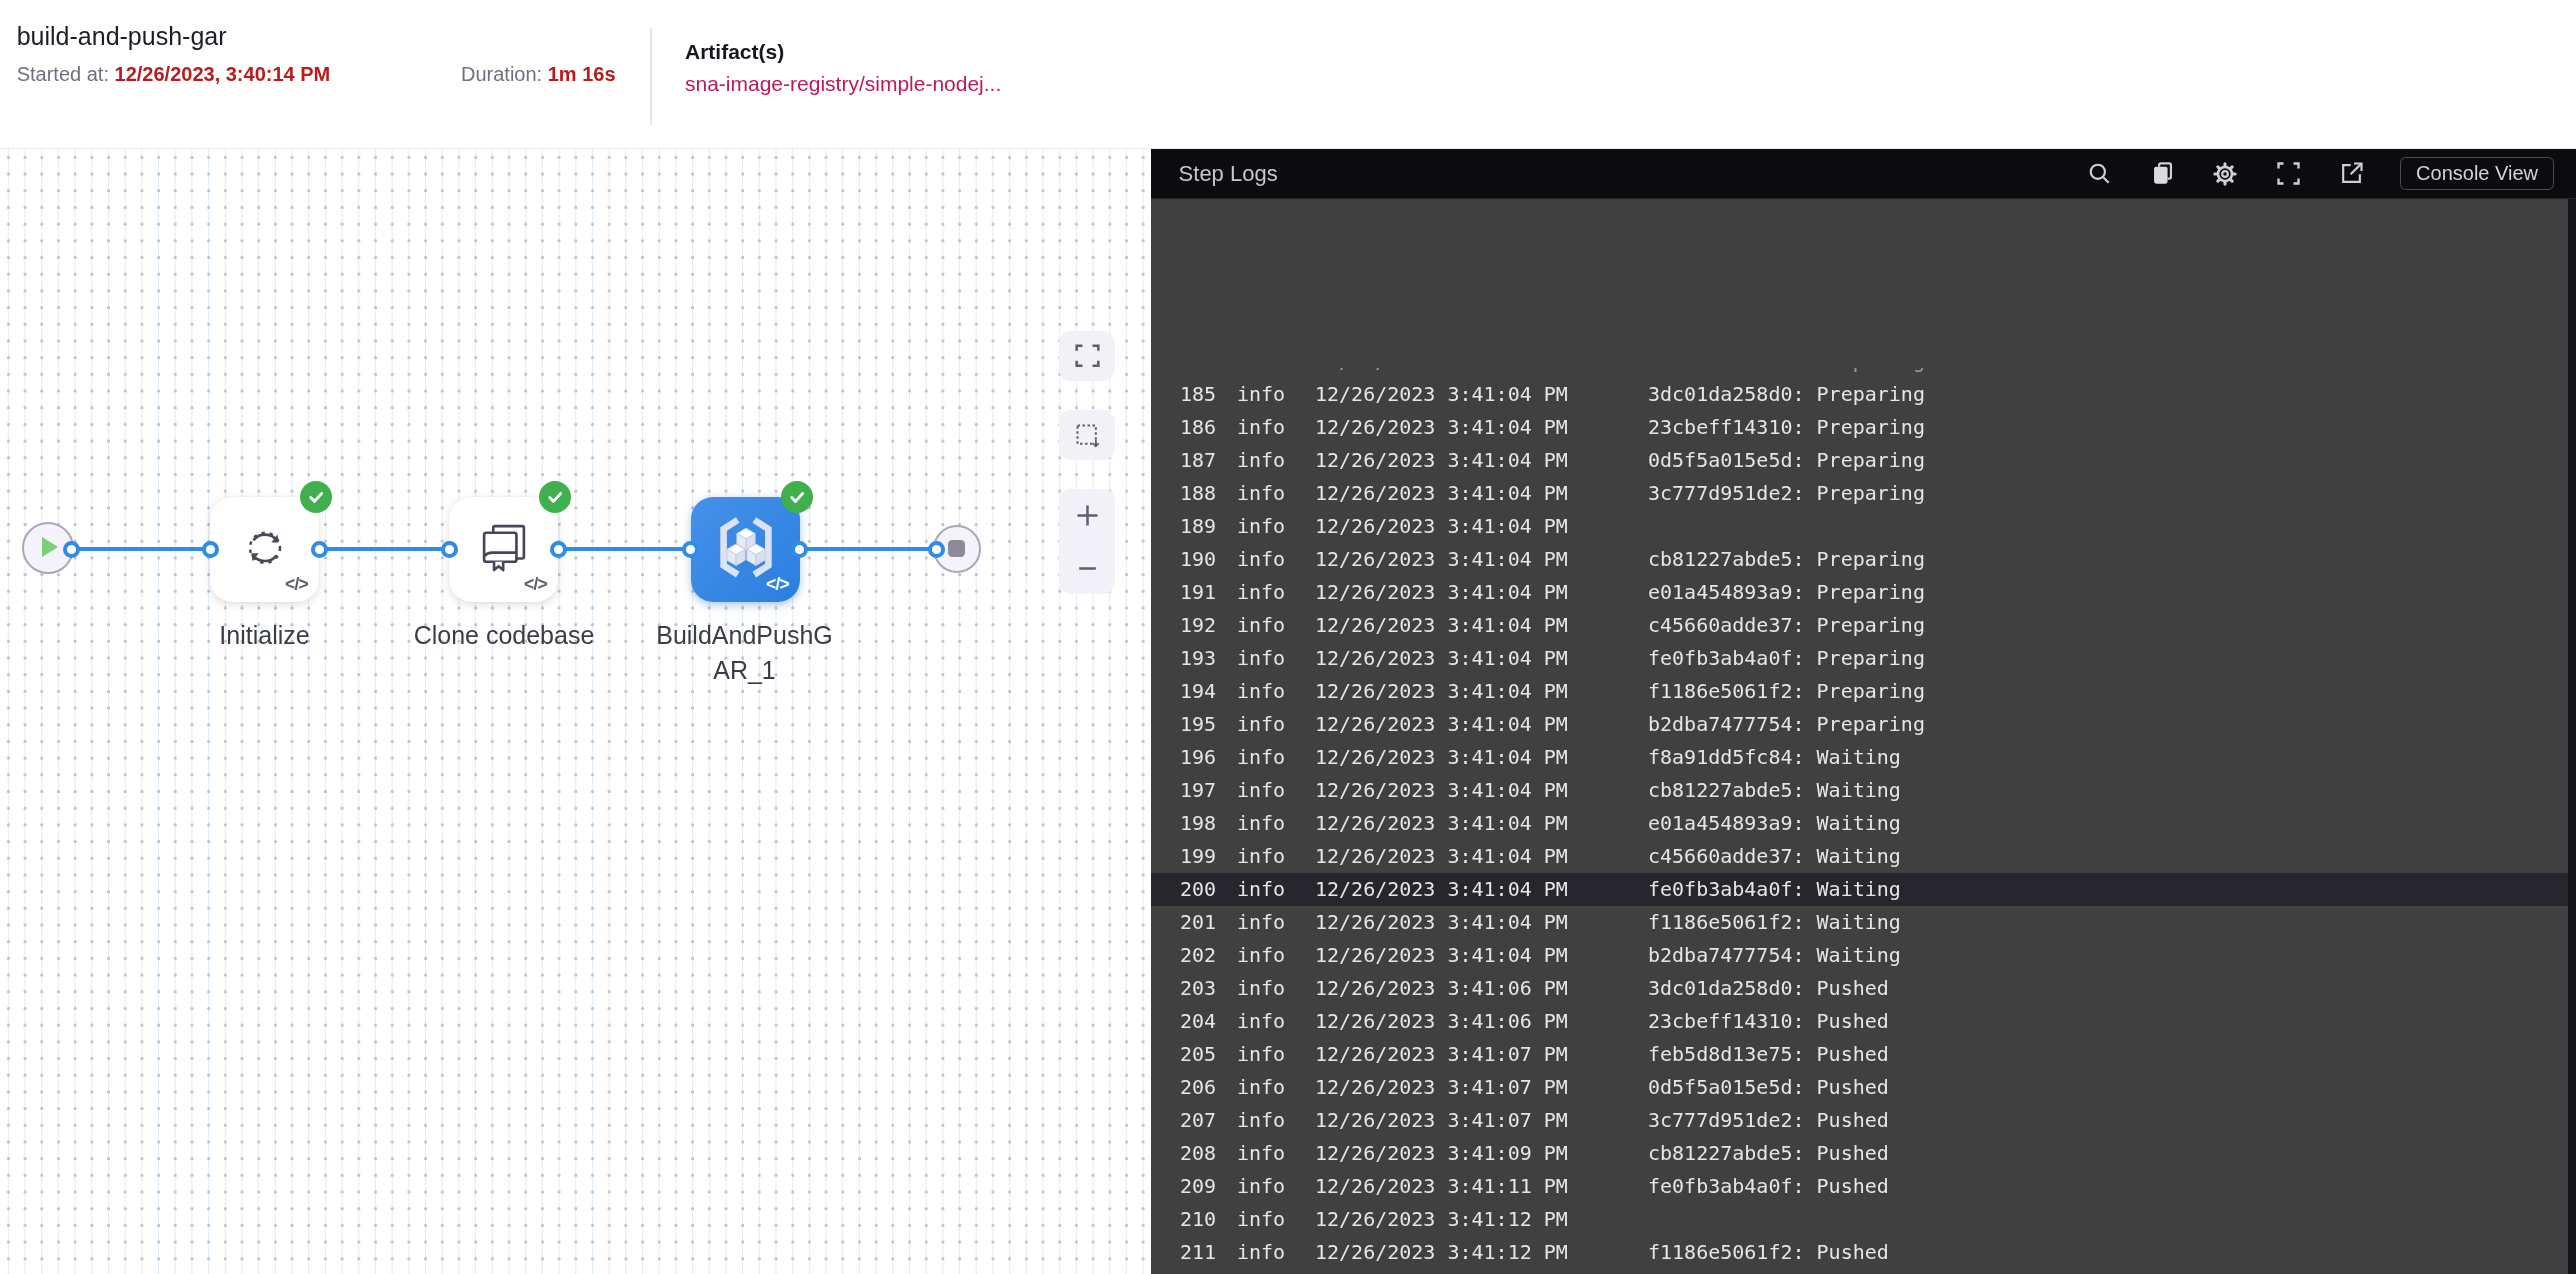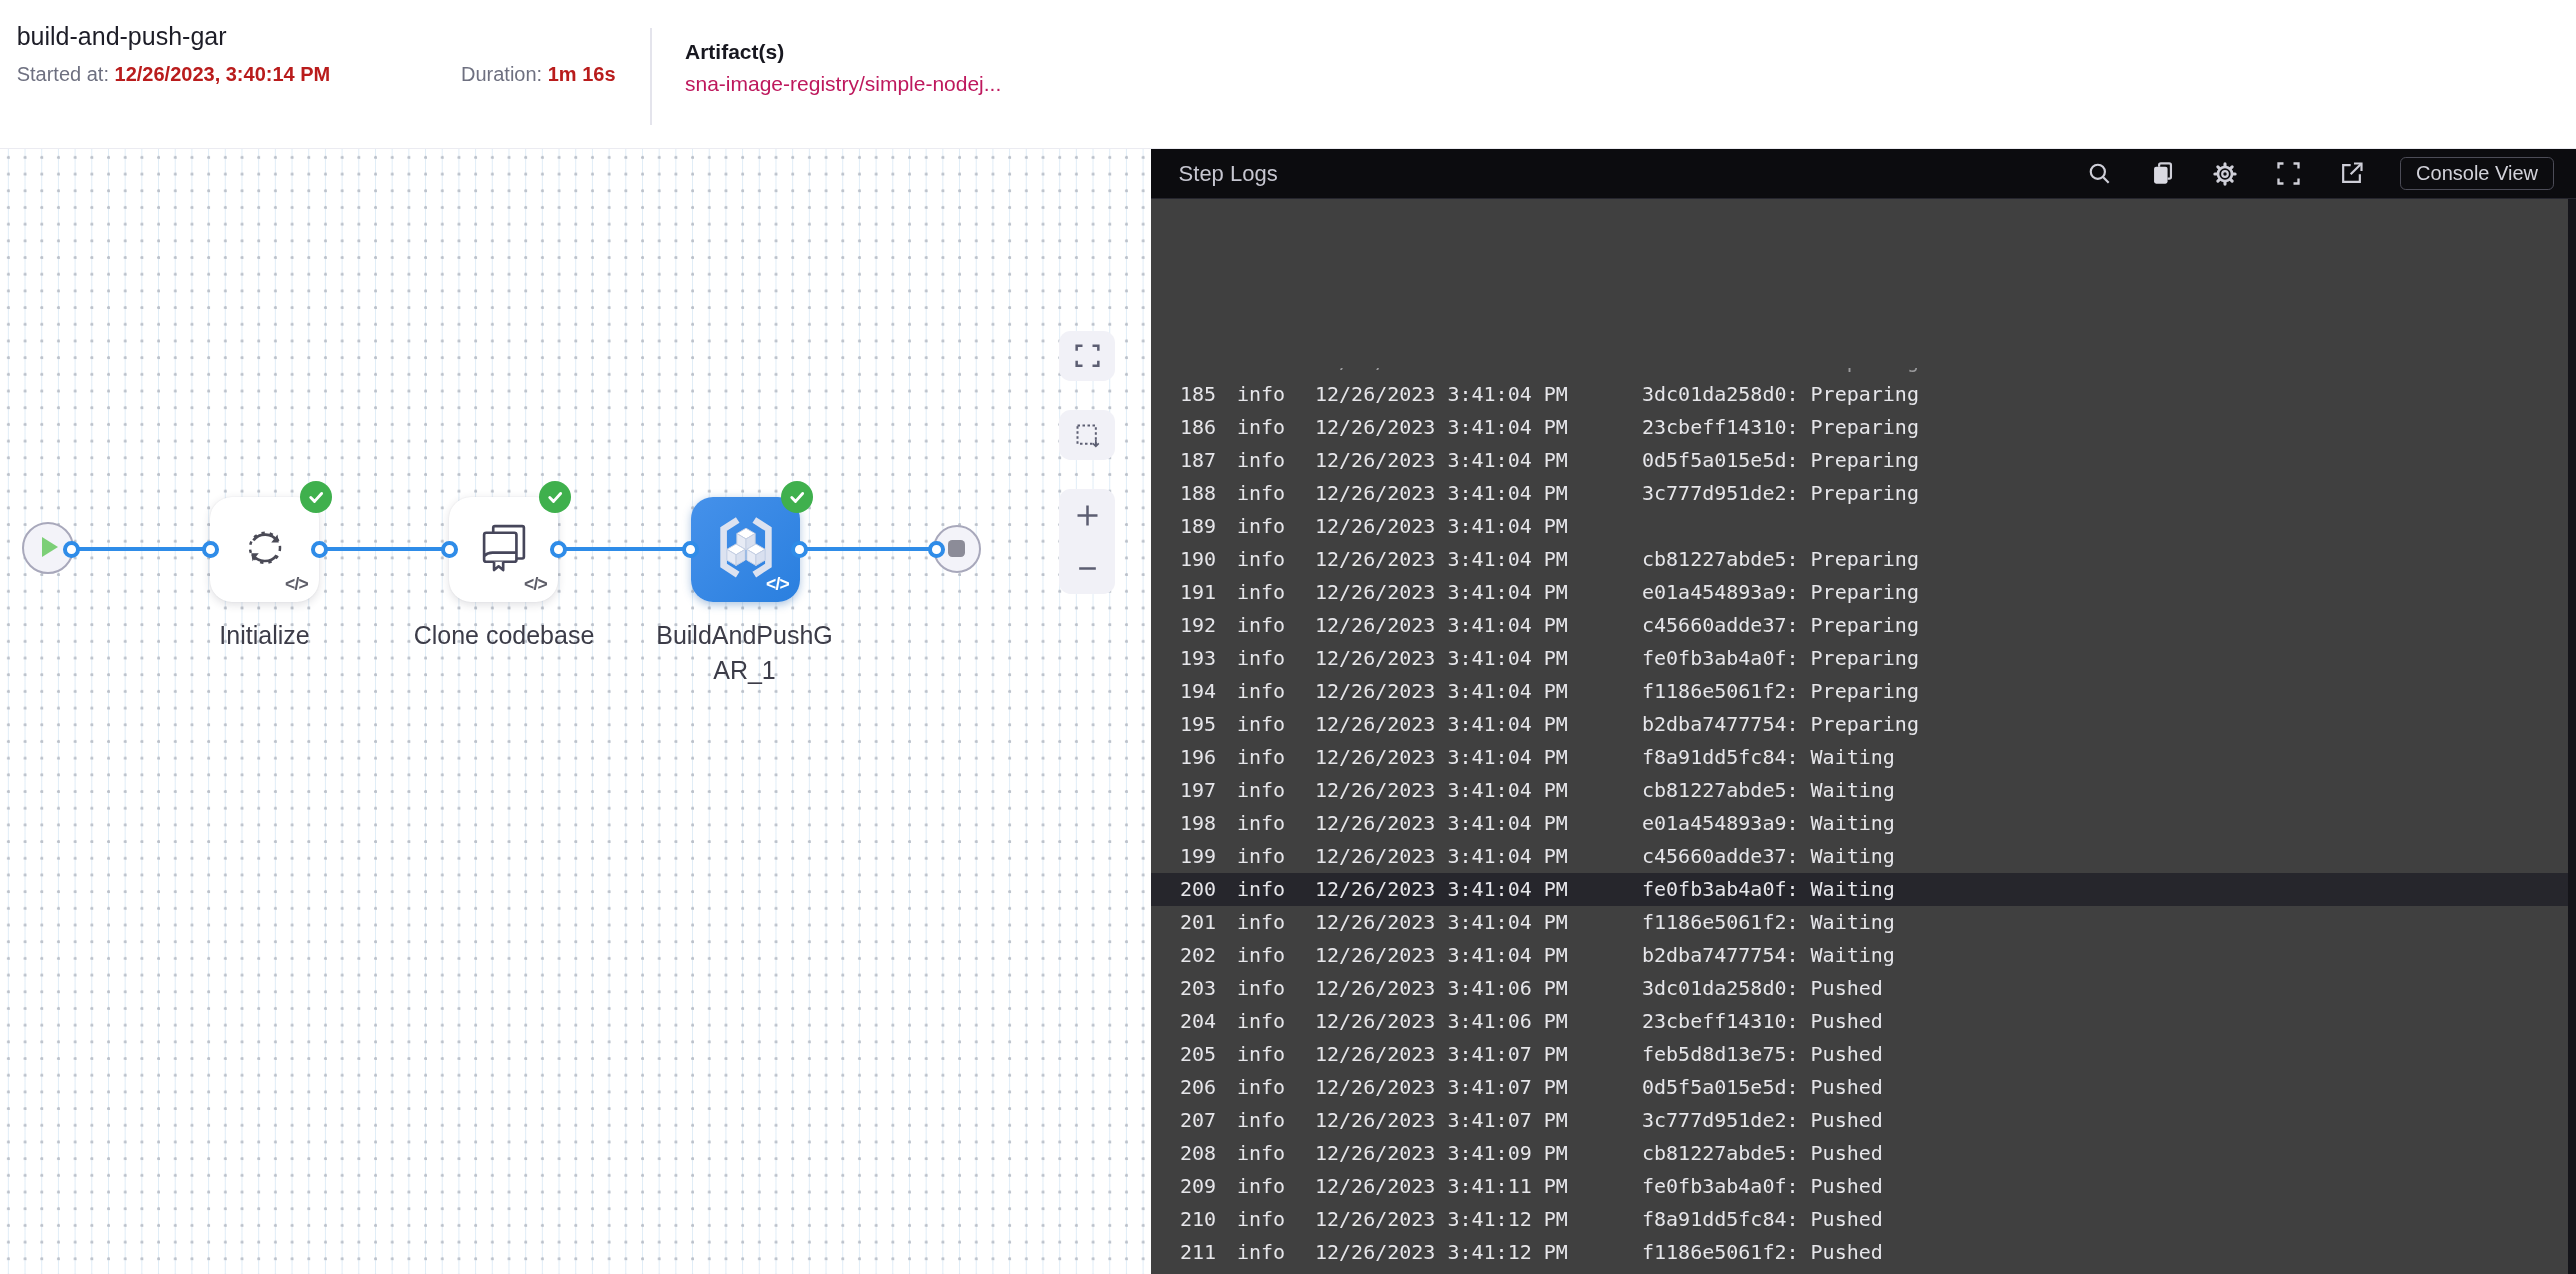--- a/index.html
+++ b/index.html
@@ -76,21 +76,21 @@
   .log-body { position:absolute; left:0; top:219px; right:8.4px; bottom:0; overflow:hidden; }
   .log-list { margin-top:-23.4px; }
   .log-row { height:33px; line-height:33px; white-space:nowrap; overflow:hidden;
              padding-left:29px; font-family:"DejaVu Sans Mono", monospace; font-size:20px; color:#e6e6ea;
              display:flex; }
   .log-row.highlight { background:#26262c; }
   .log-row.clipped { opacity:0.55; }
   .lc-num   { width:37px;  margin-right:20px; flex:none; }
   .lc-level { width:48px;  margin-right:30px; flex:none; }
   .lc-ts    { width:255px; margin-right:72px; flex:none; }
-  .lc-msg   { flex:1; overflow:hidden; }
+  .lc-msg   { flex:1; overflow:hidden;margin-left:6px; }
   .log-scrollbar { position:absolute; right:0; top:50px; bottom:0; width:8.4px; background:#15151a; cursor:pointer; }
 
   svg { display:block; }
 </style>
 </head>
 <body>
 
 <div class="screen">
 
   <div class="top-header">
@@ -433,21 +433,20 @@
           <div class="log-row">
             <span class="lc-num">209</span>
             <span class="lc-level">info</span>
             <span class="lc-ts">12/26/2023 3:41:11 PM</span>
             <span class="lc-msg">fe0fb3ab4a0f: Pushed</span>
           </div>
           <div class="log-row">
             <span class="lc-num">210</span>
             <span class="lc-level">info</span>
             <span class="lc-ts">12/26/2023 3:41:12 PM</span>
-            <span class="lc-msg">f8a91dd5fc84: Pushed</span>
           </div>
           <div class="log-row">
             <span class="lc-num">211</span>
             <span class="lc-level">info</span>
             <span class="lc-ts">12/26/2023 3:41:12 PM</span>
             <span class="lc-msg">f1186e5061f2: Pushed</span>
           </div>
         </div>
     </div>
     <div class="log-scrollbar"></div>

